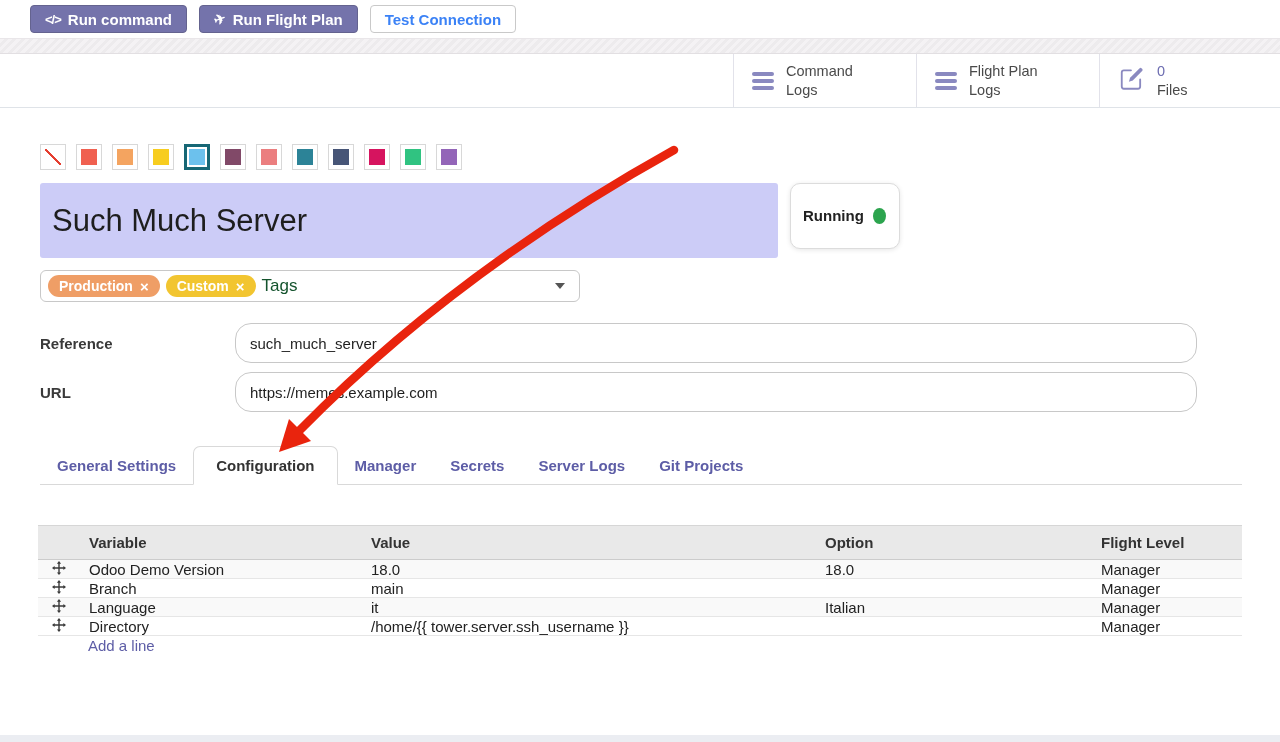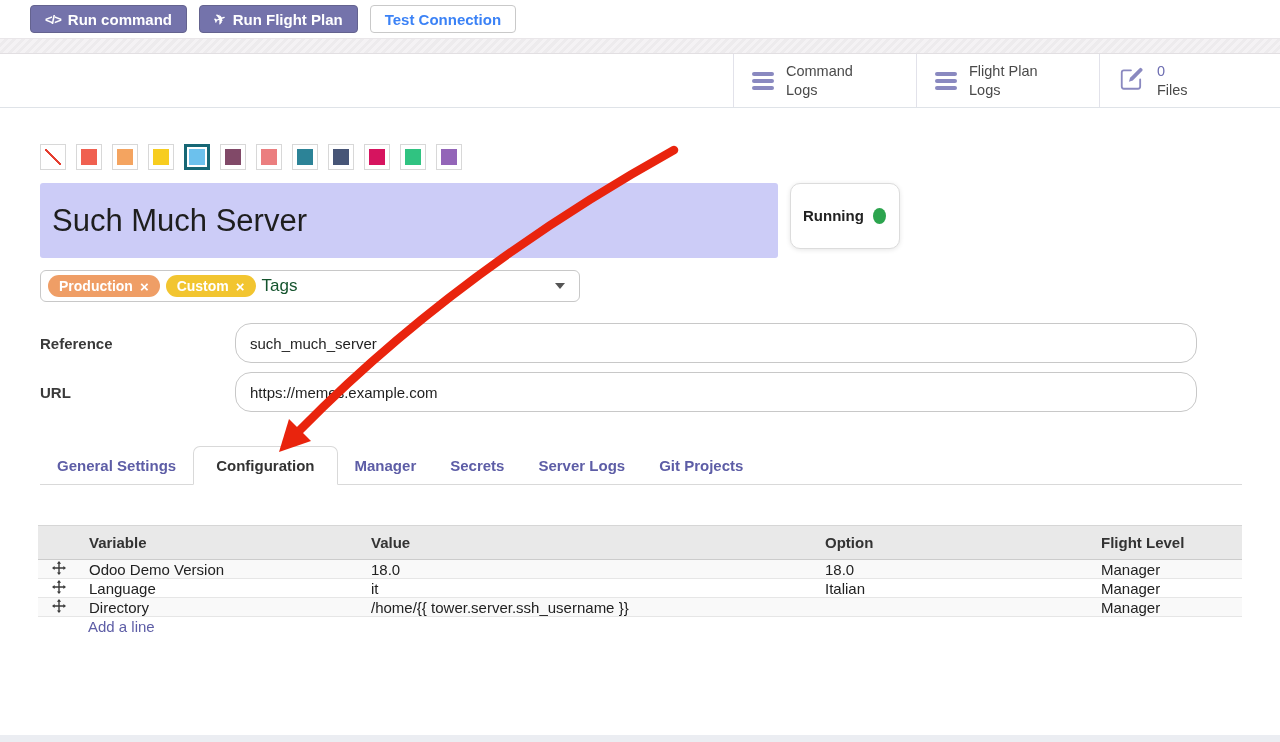--- a/index.html
+++ b/index.html
@@ -254,20 +254,31 @@
         <td>18.0</td>
         <td>18.0</td>
         <td>Manager</td>
       </tr>
       <tr>
         <td class="handle-cell">
           <svg width="14" height="14" viewBox="0 0 16 16">
               <path fill="#3a3a3a" d="M8 0 L10.4 3 H8.8 V7.2 H13 V5.6 L16 8 L13 10.4 V8.8 H8.8 V13 H10.4 L8 16 L5.6 13 H7.2 V8.8 H3 V10.4 L0 8 L3 5.6 V7.2 H7.2 V3 H5.6 Z"></path>
             </svg>
         </td>
+        <td>Branch</td>
+        <td>main</td>
+        <td></td>
+        <td>Manager</td>
+      </tr>
+      <tr>
+        <td class="handle-cell">
+          <svg width="14" height="14" viewBox="0 0 16 16">
+              <path fill="#3a3a3a" d="M8 0 L10.4 3 H8.8 V7.2 H13 V5.6 L16 8 L13 10.4 V8.8 H8.8 V13 H10.4 L8 16 L5.6 13 H7.2 V8.8 H3 V10.4 L0 8 L3 5.6 V7.2 H7.2 V3 H5.6 Z"></path>
+            </svg>
+        </td>
         <td>Language</td>
         <td>it</td>
         <td>Italian</td>
         <td>Manager</td>
       </tr>
       <tr>
         <td class="handle-cell">
           <svg width="14" height="14" viewBox="0 0 16 16">
               <path fill="#3a3a3a" d="M8 0 L10.4 3 H8.8 V7.2 H13 V5.6 L16 8 L13 10.4 V8.8 H8.8 V13 H10.4 L8 16 L5.6 13 H7.2 V8.8 H3 V10.4 L0 8 L3 5.6 V7.2 H7.2 V3 H5.6 Z"></path>
             </svg>

